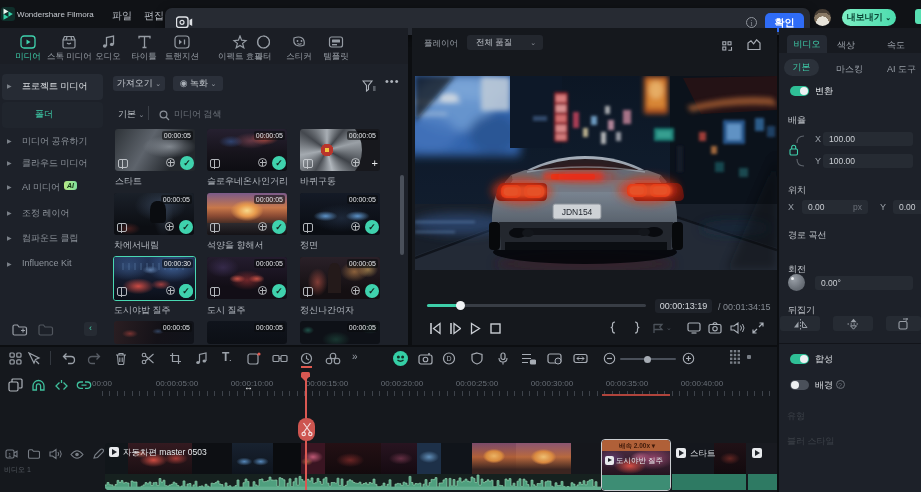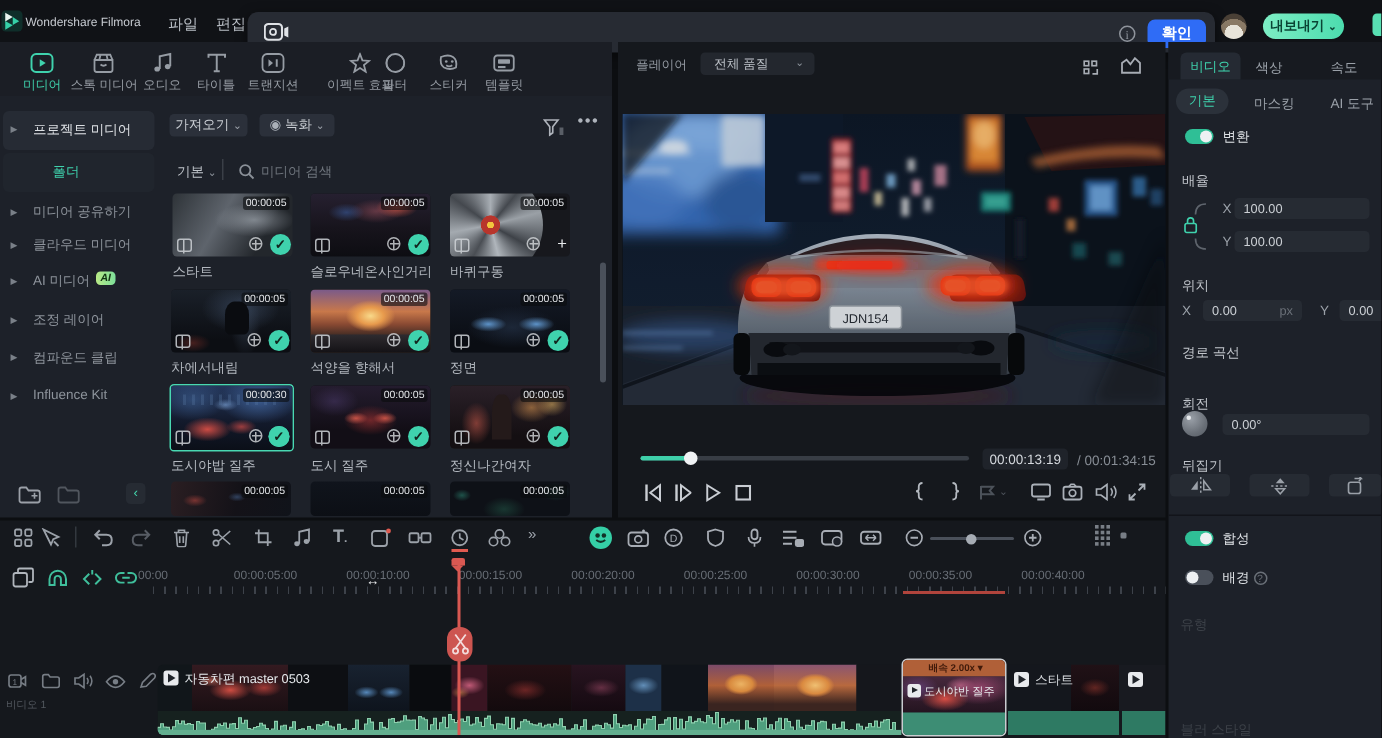--- a/index.html
+++ b/index.html
@@ -578,21 +578,21 @@
         <i></i>
       </div>
     <div class="rlbl" style="left:36px;top:325px;color:#dfe2e6;">합성</div>
 
     <div class="tgl off" style="left:11px;top:352px;">
         <i></i>
       </div>
     <div class="rlbl" style="left:36px;top:351px;color:#dfe2e6;">배경 <span style="display:inline-block;width:9px;height:9px;border:1px solid #6a7078;border-radius:50%;color:#6a7078;font-size:7px;line-height:9px;text-align:center;">?</span></div>
 
     <div class="rlbl dim" style="left:8px;top:382px;">유형</div>
-    <div class="rlbl dim" style="left:8px;top:452px;">블러 스타일</div>
+    <div class="rlbl dim" style="left:8px;top:407px;">블러 스타일</div>
   </div>
 
   <div class="abs" style="left:0;top:347px;width:777px;height:145px;background:#15181d;"></div>
   <div id="ttoolbar" class="abs" style="left:0;top:347px;width:777px;height:25px;">
     <style>.ti{position:absolute;top:5px;}</style>
     <svg class="ti" style="left:9px;" width="13" height="13" viewBox="0 0 13 13">
         <g fill="none" stroke="#9ba1a9" stroke-width="1.2">
           <rect x="1" y="1" width="4.2" height="4.2" rx="1"></rect>
           <rect x="7.8" y="1" width="4.2" height="4.2" rx="1"></rect>
           <rect x="1" y="7.8" width="4.2" height="4.2" rx="1"></rect>

